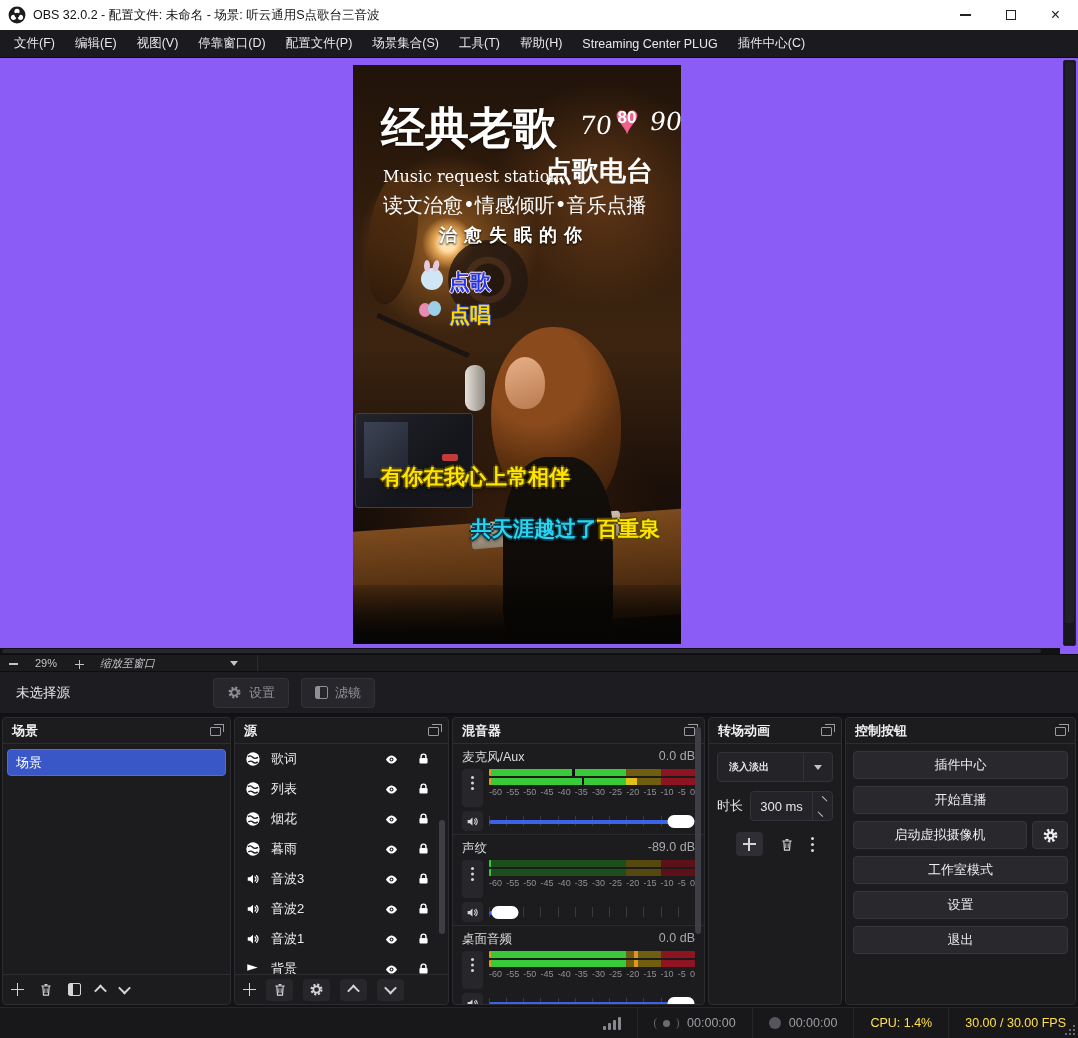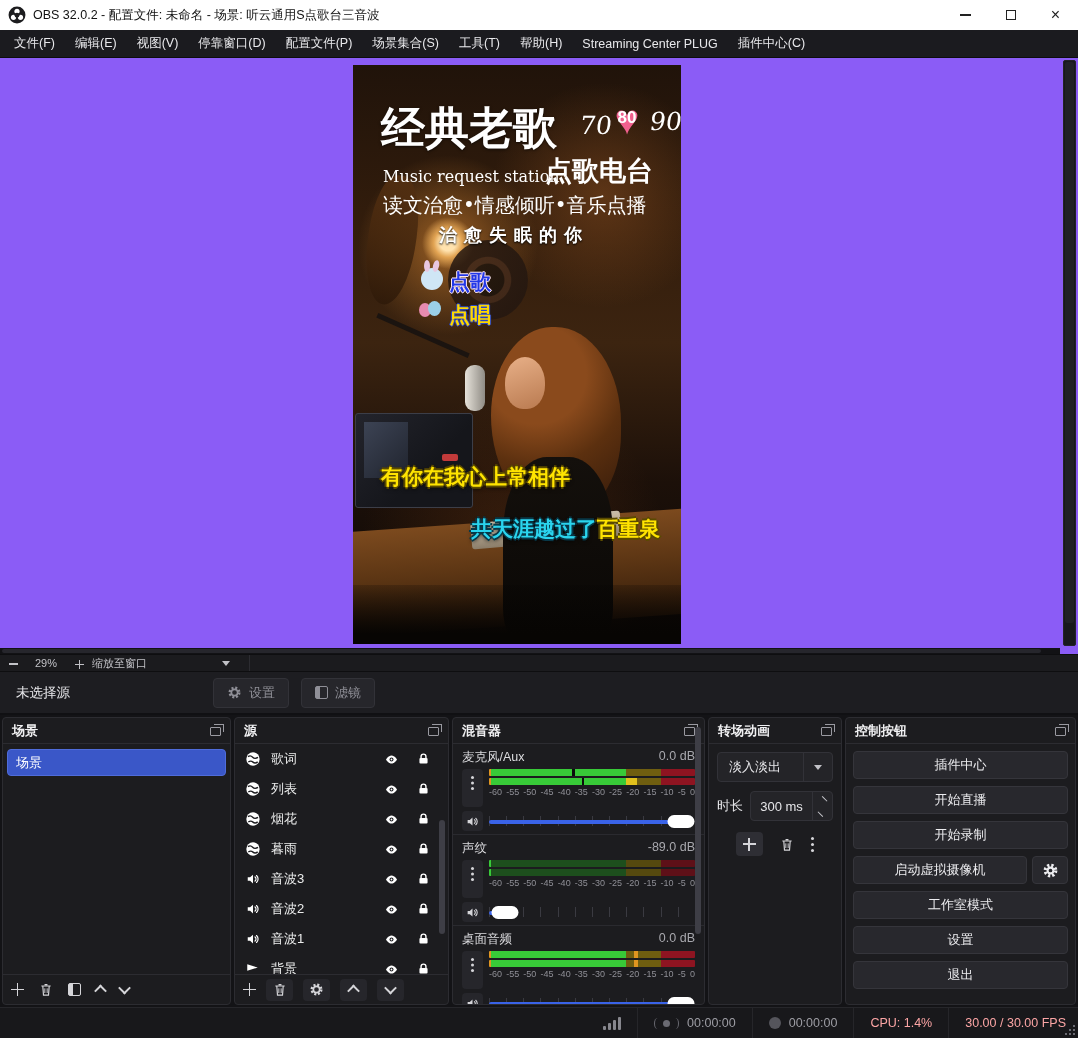--- a/index.html
+++ b/index.html
@@ -83,21 +83,21 @@
   .vt-ly2 .c1 { color:#2ad4ee; } .vt-ly2 .c2 { color:#ffe400; text-shadow:-2px 0 #5a4a00, 2px 0 #5a4a00, 0 -2px #5a4a00, 0 2px #5a4a00; }
 
   
   .zoombar { height:17px; flex:none; background:#1b1b1e; border-top:1px solid #0e0e10; display:flex; align-items:center; font-size:11px; color:#c2c2c7; }
   .zb-btn { width:26px; text-align:center; color:#c2c2c7; }
   .icon-minus { display:inline-block; width:9px; height:1.5px; background:#c2c2c7; vertical-align:middle; }
   .icon-plus { position:relative; display:inline-block; width:9px; height:9px; vertical-align:middle; }
   .icon-plus::before { content:""; position:absolute; left:0; top:4px; width:9px; height:1.5px; background:#c2c2c7; }
   .icon-plus::after { content:""; position:absolute; left:4px; top:0; width:1.5px; height:9px; background:#c2c2c7; }
   .zb-zoom { width:40px; text-align:center; }
-  .zb-fit { margin-left:0; }
+  .zb-fit { margin-left:8px;font-style:italic; }
   .zb-arrow { margin-left:66px; width:26px; display:flex; justify-content:center; }
   .tri-down { width:0; height:0; border-left:4.5px solid transparent; border-right:4.5px solid transparent; border-top:5px solid #c2c2c7; }
   .zb-div { width:1px; height:100%; background:#2c2c31; margin-left:10px; }
 
   
   .contextbar { height:44px; flex:none; background:#1d1d21; border-top:1px solid #0e0e10; border-bottom:2px solid #101013; display:flex; align-items:center; padding:0 16px; }
   .ctx-label { font-size:13.5px; color:#e9e9ec; width:197px; }
   .ctx-btn { height:30px; display:flex; align-items:center; gap:7px; background:#26262b; border:1px solid #323238; border-radius:4px; padding:0 13px; margin-right:12px; color:#8f8f97; font-size:13px; }
   .filter-sq { width:13px; height:13px; border:1.5px solid #8f8f97; border-radius:2px; background:linear-gradient(90deg,#8f8f97 0 38%, transparent 38%); }
 
@@ -155,21 +155,21 @@
   .mx-spk { width:21px; height:20px; background:#26262b; border-radius:4px; display:flex; align-items:center; justify-content:center; flex:none; }
   .slider { position:relative; flex:1; height:20px; }
   .slider .ticks { position:absolute; left:0; right:0; top:5px; bottom:5px;
       background:repeating-linear-gradient(90deg,#3a3a41 0 1px,transparent 1px 8.33%); }
   .slider .bar { position:absolute; left:0; top:8.5px; height:4px; background:#3a63e8; border-radius:2px; }
   .slider .handle { position:absolute; top:3.5px; width:27px; height:13px; background:#fff; border-radius:7px; transform:translateX(-50%); }
 
   
   .tr-body { padding:8px; }
   .tr-select { height:30px; background:#242428; border:1px solid #323238; border-radius:4px; display:flex; align-items:center; }
-  .tr-sel-label { flex:1; padding-left:11px; font-size:13px; color:#e6e6e9; }
+  .tr-sel-label { flex:1; padding-left:11px; font-size:10px; color:#e6e6e9;font-weight:bold; }
   .tr-sel-arrow { width:29px; height:100%; border-left:1px solid #323238; display:flex; align-items:center; justify-content:center; }
   .tr-dur { display:flex; align-items:center; margin-top:9px; }
   .tr-dur-label { font-size:13px; color:#e6e6e9; margin-right:7px; }
   .spin { flex:1; height:30px; background:#242428; border:1px solid #323238; border-radius:4px; display:flex; }
   .spin-val { flex:1; display:flex; align-items:center; justify-content:center; font-size:13px; color:#e6e6e9; }
   .spin-arrows { width:20px; border-left:1px solid #323238; display:flex; flex-direction:column; }
   .spin-arrows div { flex:1; display:flex; align-items:center; justify-content:center; }
   .chev-s { width:7px; height:7px; border-left:1.8px solid #c9c9cе; border-left-color:#c9c9ce; border-top:1.8px solid #c9c9ce; }
   .chev-s.up { transform:rotate(45deg) translate(1px,1px); }
   .chev-s.down { transform:rotate(-135deg) translate(1px,1px); }
@@ -182,21 +182,21 @@
   .cbtn-row { display:flex; gap:5px; }
   .cbtn-row .cbtn:first-child { flex:1; }
   .cbtn-gear { width:36px; flex:none; }
 
   
   .gear { display:block; }
 
   
   .statusbar { height:31px; flex:none; background:#18181b; border-top:1px solid #26262a; display:flex; align-items:center; justify-content:flex-end; font-size:12.5px; color:#9d9da4; position:relative; }
   .sb-item { height:100%; display:flex; align-items:center; padding:0 16px; border-left:1px solid #26262a; gap:8px; }
-  .sb-strong { color:#fca5a5; }
+  .sb-strong { color:#fde047; }
   .sigbars { display:flex; align-items:flex-end; gap:2px; height:13px; }
   .sigbars i { width:3px; background:#87878e; display:block; border-radius:1px; }
   .sigbars i:nth-child(1){height:4px;} .sigbars i:nth-child(2){height:7px;} .sigbars i:nth-child(3){height:10px;} .sigbars i:nth-child(4){height:13px;}
   .dot-rec { width:12px; height:12px; border-radius:50%; background:#55555c; }
   .bcast { display:flex; align-items:center; gap:1px; }
   .bcast .paren { width:7px; height:11px; border-left:1.6px solid #6a6a72; border-radius:50%; }
   .bcast .parenR { width:7px; height:11px; border-right:1.6px solid #6a6a72; border-radius:50%; }
   .bcast .cdot { width:7px; height:7px; border-radius:50%; background:#6a6a72; margin:0 1px; }
   .grip { position:absolute; right:3px; bottom:3px; width:10px; height:10px; }
   .grip i { position:absolute; width:2px; height:2px; background:#6a6a72; display:block; }
@@ -743,21 +743,20 @@
     </div>
 
     <div class="panel p-ctrl">
       <div class="p-head">
           <span class="p-title">控制按钮</span>
           <span class="popout"></span>
         </div>
       <div class="ctrl-body">
         <div class="cbtn">插件中心</div>
         <div class="cbtn">开始直播</div>
-        <div class="cbtn">开始录制</div>
         <div class="cbtn-row">
           <div class="cbtn">启动虚拟摄像机</div>
           <div class="cbtn cbtn-gear">
             <svg class="gear" width="17" height="17" viewBox="0 0 20 20">
                 <circle cx="10" cy="10" r="6.2" fill="none" stroke="#ececef" stroke-width="3.8" stroke-dasharray="2.6 2.3"></circle>
                 <circle cx="10" cy="10" r="3.4" fill="none" stroke="#ececef" stroke-width="2.4"></circle>
               </svg>
           </div>
         </div>
         <div class="cbtn">工作室模式</div>

